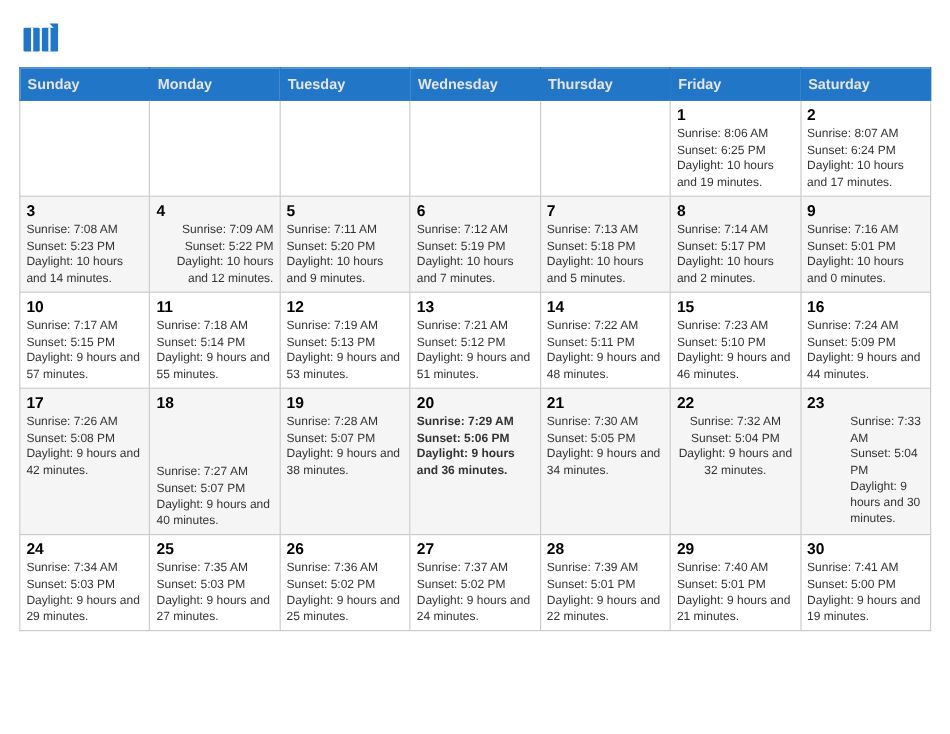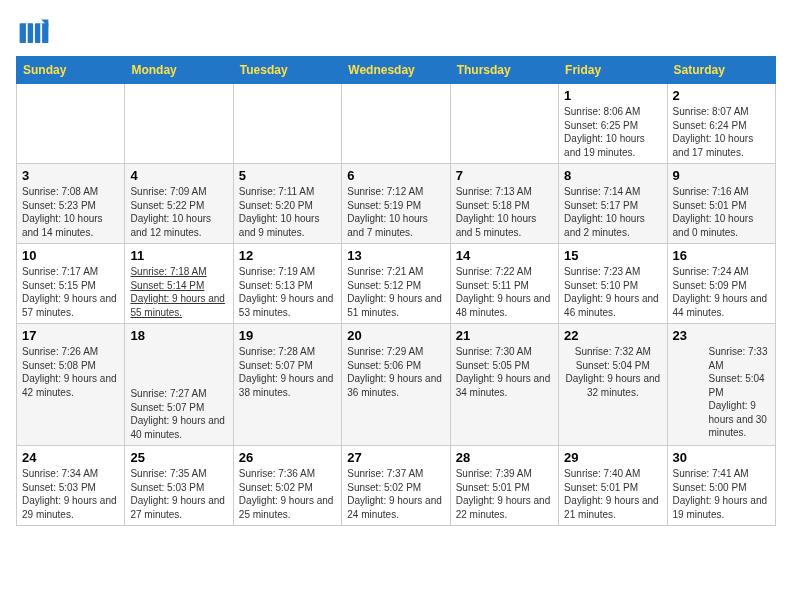--- a/index.html
+++ b/index.html
@@ -45,21 +45,21 @@
       color: #333;
       font-weight: bold;
     }
     table {
       width: 100%;
       border-collapse: collapse;
       font-size: 10.5px;
     }
     thead tr th {
       background-color: #2176c7;
-      color: #fde047;
+      color: #e5e5e5;
       text-align: left;
       padding: 6px 6px;
       font-size: 12px;
       font-weight: bold;
       border: 1px solid #2176c7;
     }
     tbody tr td {
       border: 1px solid #ccc;
       vertical-align: top;
       padding: 4px 5px;
@@ -145,21 +145,21 @@
       </tr>
       <tr>
         <td>
           <span class="day-num">3</span>
           <div class="day-info" style="white-space: pre-line;">Sunrise: 7:08 AM
 Sunset: 5:23 PM
 Daylight: 10 hours and 14 minutes.</div>
         </td>
         <td>
           <span class="day-num">4</span>
-          <div class="day-info" style="white-space: pre-line;">Sunrise: 7:09 AM
+          <div class="day-info" style="white-space: pre-line; text-align: right;">Sunrise: 7:09 AM
 Sunset: 5:22 PM
 Daylight: 10 hours and 12 minutes.</div>
         </td>
         <td>
           <span class="day-num">5</span>
           <div class="day-info" style="white-space: pre-line;">Sunrise: 7:11 AM
 Sunset: 5:20 PM
 Daylight: 10 hours and 9 minutes.</div>
         </td>
         <td>
@@ -189,21 +189,21 @@
       </tr>
       <tr>
         <td>
           <span class="day-num">10</span>
           <div class="day-info" style="white-space: pre-line;">Sunrise: 7:17 AM
 Sunset: 5:15 PM
 Daylight: 9 hours and 57 minutes.</div>
         </td>
         <td>
           <span class="day-num">11</span>
-          <div class="day-info" style="white-space: pre-line; text-decoration: underline;">Sunrise: 7:18 AM
+          <div class="day-info" style="white-space: pre-line;">Sunrise: 7:18 AM
 Sunset: 5:14 PM
 Daylight: 9 hours and 55 minutes.</div>
         </td>
         <td>
           <span class="day-num">12</span>
           <div class="day-info" style="white-space: pre-line;">Sunrise: 7:19 AM
 Sunset: 5:13 PM
 Daylight: 9 hours and 53 minutes.</div>
         </td>
         <td>
@@ -245,21 +245,21 @@
 Daylight: 9 hours and 40 minutes.</div>
         </td>
         <td>
           <span class="day-num">19</span>
           <div class="day-info" style="white-space: pre-line;">Sunrise: 7:28 AM
 Sunset: 5:07 PM
 Daylight: 9 hours and 38 minutes.</div>
         </td>
         <td>
           <span class="day-num">20</span>
-          <div class="day-info" style="white-space: pre-line;">Sunrise: 7:29 AM
+          <div class="day-info" style="white-space: pre-line; font-weight: bold;">Sunrise: 7:29 AM
 Sunset: 5:06 PM
 Daylight: 9 hours and 36 minutes.</div>
         </td>
         <td>
           <span class="day-num">21</span>
           <div class="day-info" style="white-space: pre-line;">Sunrise: 7:30 AM
 Sunset: 5:05 PM
 Daylight: 9 hours and 34 minutes.</div>
         </td>
         <td>

